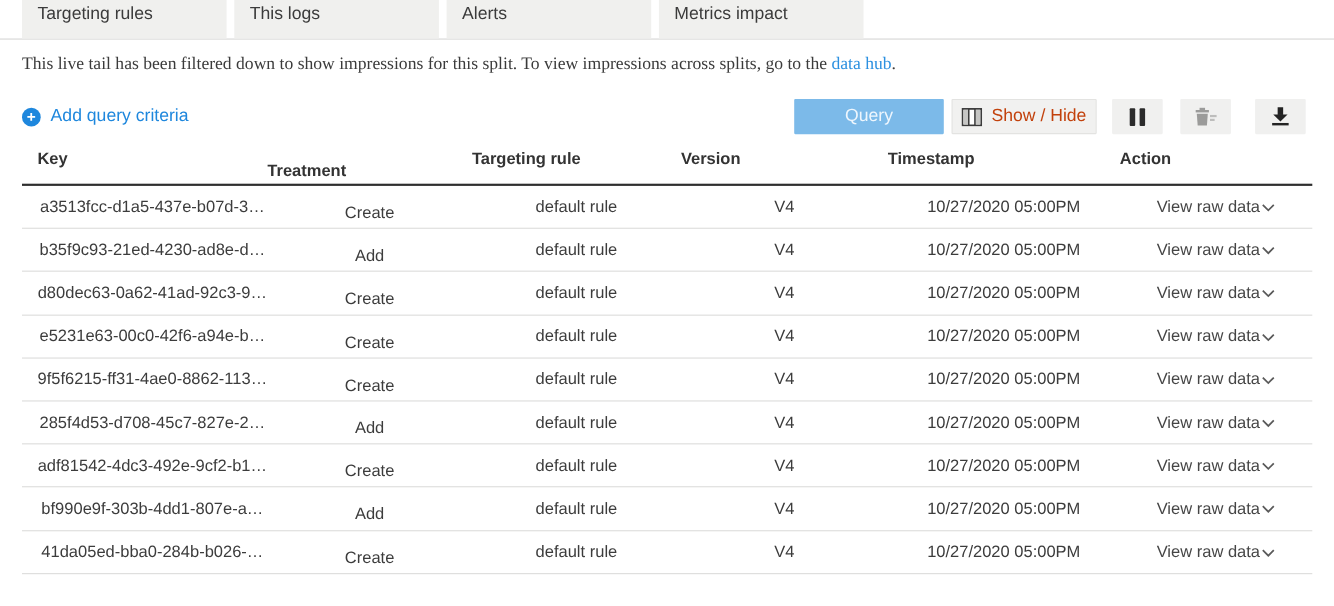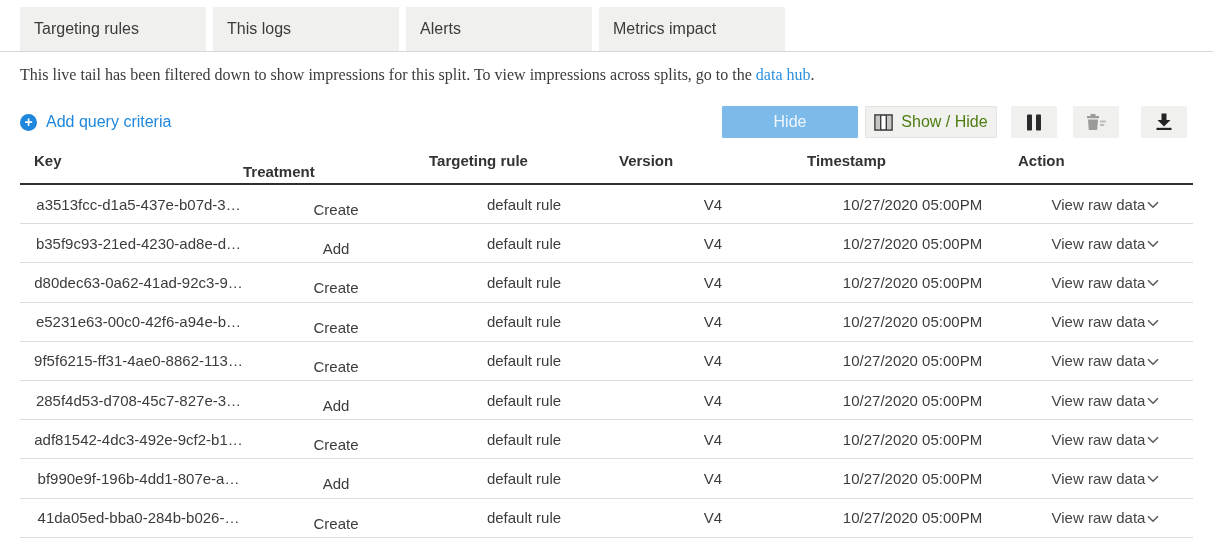--- a/index.html
+++ b/index.html
@@ -4,21 +4,21 @@
 <style>
   * { margin:0; padding:0; box-sizing:border-box; }
   html,body { background:#fff; }
   body {
     width:1213px; height:551px; overflow:hidden; position:relative;
     font-family:"Liberation Sans","DejaVu Sans",sans-serif;
     color:#3c3c3c;
   }
   
   .tabbar {
-    height:52px; border-bottom:1px solid #d6d6d5;
+    height:36px; border-bottom:1px solid #d6d6d5;
     display:flex; align-items:flex-end; padding-left:20px; gap:7px;
   }
   .tab {
     width:186px; height:44px; background:#f0f0ee;
     display:flex; align-items:center; padding:0 14px;
     font-size:16px; color:#3b3b3b; cursor:pointer; flex:none;
   }
   .tab.active {
     background:#fff; border:1px solid #e4e4e2; border-bottom:none;
     height:46px; margin-bottom:-1px;
@@ -44,21 +44,21 @@
   .btn-group { position:absolute; right:26px; top:0; display:flex; align-items:center; }
   .btn {
     height:32px; border:none; cursor:pointer; font-family:inherit;
     font-size:16px; display:flex; align-items:center; justify-content:center;
   }
   .btn-query {
     width:136px; background:#7cbae9; color:#eef6fd; margin-right:7px;
     border-radius:1px;
   }
   .btn-showhide {
-    width:132px; background:#f1f1f0; border:1px solid #e3e3e1; color:#4d7c0f;
+    width:132px; background:#f1f1f0; border:1px solid #e3e3e1; color:#c2410c;
     gap:8px; margin-right:14px; border-radius:1px;
   }
   .btn-icon {
     width:46px; background:#f0f0ef; border-radius:1px;
   }
   .btn-pause { margin-right:16px; }
   .btn-clear { margin-right:22px; }
   
   .table { margin:0 20px 0 20px; width:1173px; }
   .thead {
@@ -94,21 +94,21 @@
 <div class="notice">
   <span>This live tail has been filtered down to show impressions for this split. To view impressions across splits, go to the </span><a>data hub</a><span>.</span>
 </div>
 
 <div class="toolbar">
   <button class="add-criteria">
     <span class="plus-circle">+</span>
     <span>Add query criteria</span>
   </button>
   <div class="btn-group">
-    <button class="btn btn-query">Hide</button>
+    <button class="btn btn-query">Query</button>
     <button class="btn btn-showhide">
       <span style="display:flex;">
         <svg width="19" height="17" viewBox="0 0 19 17">
           <rect x="1" y="1" width="17" height="15" fill="#fff" stroke="#3b3b3b" stroke-width="1.6"></rect>
           <rect x="1.8" y="1.8" width="4.6" height="13.4" fill="#c6c6c4"></rect>
           <rect x="12.6" y="1.8" width="4.6" height="13.4" fill="#c6c6c4"></rect>
           <line x1="6.7" y1="1" x2="6.7" y2="16" stroke="#3b3b3b" stroke-width="1.4"></line>
           <line x1="12.3" y1="1" x2="12.3" y2="16" stroke="#3b3b3b" stroke-width="1.4"></line>
         </svg>
       </span>
@@ -214,21 +214,21 @@
         <div class="tcell c3">V4</div>
         <div class="tcell c4">10/27/2020 05:00PM</div>
         <div class="tcell c5"><span class="view-raw">
             <span>View raw data</span>
             <svg width="12" height="8" viewBox="0 0 12 8">
               <path d="M1 1.2l5 5 5-5" fill="none" stroke="#5a5a5a" stroke-width="1.6"></path>
             </svg>
           </span></div>
       </div>
       <div class="trow">
-        <div class="tcell c0">285f4d53-d708-45c7-827e-3…</div>
+        <div class="tcell c0">285f4d53-d708-45c7-827e-2…</div>
         <div class="tcell c1">Add</div>
         <div class="tcell c2">default rule</div>
         <div class="tcell c3">V4</div>
         <div class="tcell c4">10/27/2020 05:00PM</div>
         <div class="tcell c5"><span class="view-raw">
             <span>View raw data</span>
             <svg width="12" height="8" viewBox="0 0 12 8">
               <path d="M1 1.2l5 5 5-5" fill="none" stroke="#5a5a5a" stroke-width="1.6"></path>
             </svg>
           </span></div>
@@ -240,21 +240,21 @@
         <div class="tcell c3">V4</div>
         <div class="tcell c4">10/27/2020 05:00PM</div>
         <div class="tcell c5"><span class="view-raw">
             <span>View raw data</span>
             <svg width="12" height="8" viewBox="0 0 12 8">
               <path d="M1 1.2l5 5 5-5" fill="none" stroke="#5a5a5a" stroke-width="1.6"></path>
             </svg>
           </span></div>
       </div>
       <div class="trow">
-        <div class="tcell c0">bf990e9f-196b-4dd1-807e-a…</div>
+        <div class="tcell c0">bf990e9f-303b-4dd1-807e-a…</div>
         <div class="tcell c1">Add</div>
         <div class="tcell c2">default rule</div>
         <div class="tcell c3">V4</div>
         <div class="tcell c4">10/27/2020 05:00PM</div>
         <div class="tcell c5"><span class="view-raw">
             <span>View raw data</span>
             <svg width="12" height="8" viewBox="0 0 12 8">
               <path d="M1 1.2l5 5 5-5" fill="none" stroke="#5a5a5a" stroke-width="1.6"></path>
             </svg>
           </span></div>

